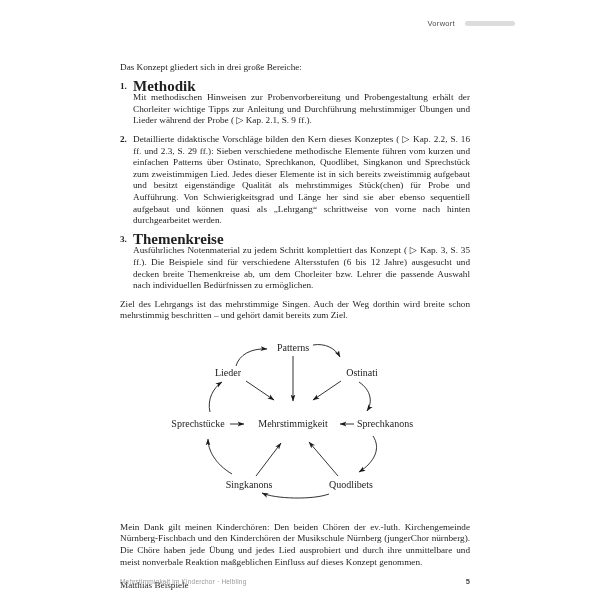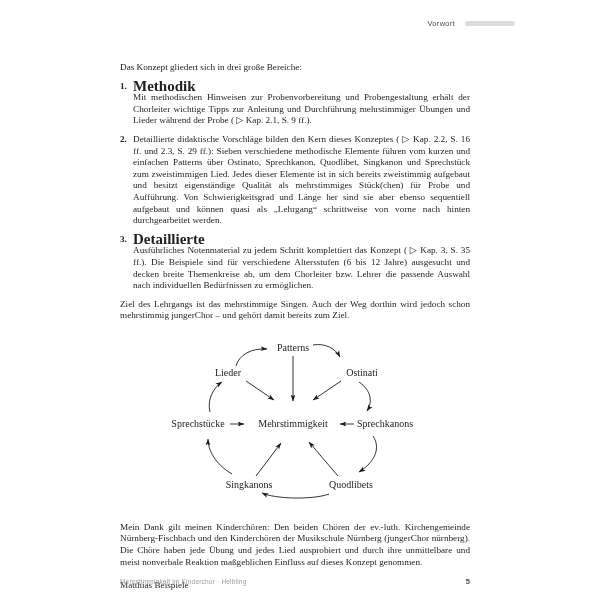--- a/index.html
+++ b/index.html
@@ -66,27 +66,27 @@
       </div>
       <div class="oitem">
         <div class="num">2.</div>
         <div class="ibody">
           <p class="text">Detaillierte didaktische Vorschläge bilden den Kern dieses Konzeptes ( ▷ Kap. 2.2, S. 16 ff. und 2.3, S. 29 ff.): Sieben verschiedene methodische Elemente führen vom kurzen und einfachen Patterns über Ostinato, Sprechkanon, Quodlibet, Singkanon und Sprechstück zum zweistimmigen Lied. Jedes dieser Elemente ist in sich bereits zweistimmig aufgebaut und besitzt eigenständige Qualität als mehrstimmiges Stück(chen) für Probe und Aufführung. Von Schwierigkeitsgrad und Länge her sind sie aber ebenso sequentiell aufgebaut und können quasi als „Lehrgang“ schrittweise von vorne nach hinten durchgearbeitet werden.</p>
         </div>
       </div>
       <div class="oitem">
         <div class="num">3.</div>
         <div class="ibody">
-          <div class="ititle">Detaillierte</div>
+          <div class="ititle">Themenkreise</div>
           <p class="text">Ausführliches Notenmaterial zu jedem Schritt komplettiert das Konzept ( ▷ Kap. 3, S. 35 ff.). Die Beispiele sind für verschiedene Altersstufen (6 bis 12 Jahre) ausgesucht und decken breite Themenkreise ab, um dem Chorleiter bzw. Lehrer die passende Auswahl nach individuellen Bedürfnissen zu ermöglichen.</p>
         </div>
       </div>
     </div>
 
-    <p class="text closing">Ziel des Lehrgangs ist das mehrstimmige Singen. Auch der Weg dorthin wird jedoch schon mehrstimmig jungerChor – und gehört damit bereits zum Ziel.</p>
+    <p class="text closing">Ziel des Lehrgangs ist das mehrstimmige Singen. Auch der Weg dorthin wird breite schon mehrstimmig beschritten – und gehört damit bereits zum Ziel.</p>
 
     <div class="diagram-wrap">
       <svg width="340" height="182" viewBox="0 0 340 182">
         <defs>
           <marker id="ah" viewBox="0 0 10 10" refX="8.5" refY="5" markerWidth="7.5" markerHeight="7.5" orient="auto" markerUnits="userSpaceOnUse">
             <path d="M0,1.8 L9,5 L0,8.2 L2.2,5 Z" fill="#1c1c1c"></path>
           </marker>
         </defs>
 
         <g stroke="#1c1c1c" stroke-width="0.9" fill="none">

